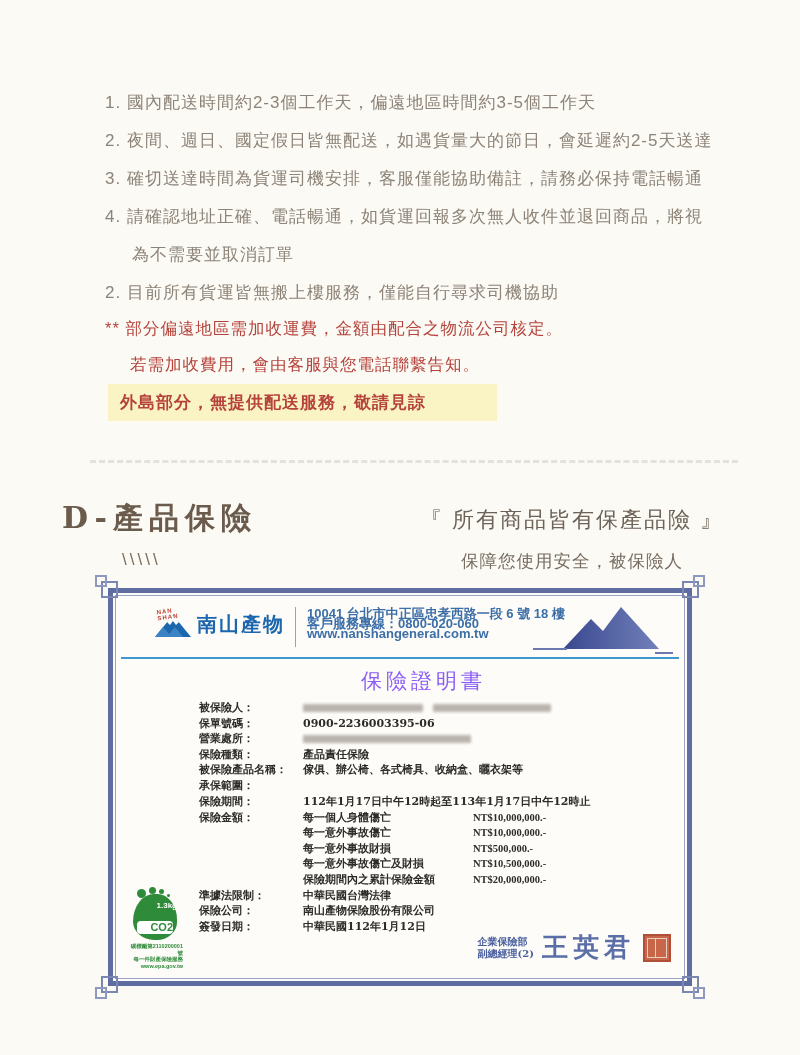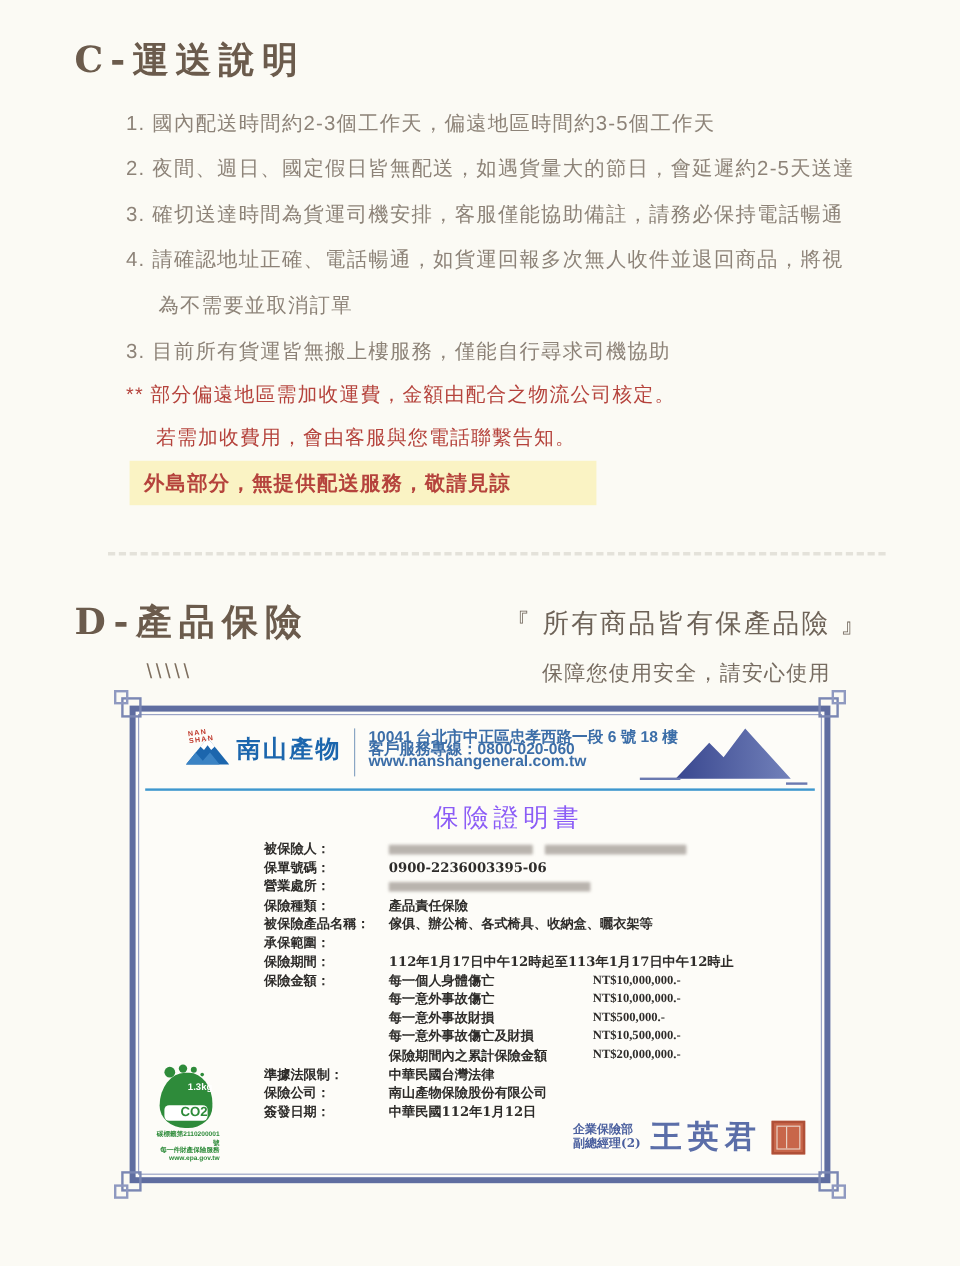--- a/index.html
+++ b/index.html
@@ -55,21 +55,21 @@
   .logo-sep{position:absolute;left:182px;top:14px;width:1px;height:40px;background:#8aa6c4;}
   .cert-contact{position:absolute;left:194px;top:16px;font-size:13px;line-height:10px;color:#3c6ea8;
                 font-weight:bold;font-family:"Liberation Sans",sans-serif;}
   .mt-right{position:absolute;right:14px;top:6px;}
   .hdr-line{position:absolute;left:8px;right:8px;top:64px;height:2px;background:#3e97ce;}
   .cert-title{position:absolute;left:0;right:0;top:74px;text-align:center;font-size:21px;
               letter-spacing:4px;color:#8b5cf6;padding-left:47px;}
 
   
   .cert-body{position:absolute;left:86px;top:108px;width:460px;font-size:11px;font-weight:bold;}
-  .frow{display:flex;margin-bottom:2.5px;line-height:13px;margin-left:21px;}
+  .frow{display:flex;margin-bottom:2.5px;line-height:13px;}
   .flabel{flex:0 0 104px;}
   .fvalue{flex:1;}
   .redact{display:inline-block;height:8px;background:#b9b4ae;filter:blur(1.5px);border-radius:1px;
           vertical-align:middle;margin-right:10px;}
   .coverage-text{flex:1;line-height:13px;text-align:justify;}
   .amt-item{flex:0 0 170px;}
   .amt-val{flex:1;font-family:Liberation Serif, serif;font-size:10.5px;}
 
   
   .co2{position:absolute;left:14px;bottom:12px;width:56px;text-align:right;
@@ -89,46 +89,45 @@
   .sig-name{font-size:26px;letter-spacing:5px;color:#5b6ea8;font-weight:bold;}
   .seal{width:24px;height:24px;border:2px solid #b05038;background:#c8664a;position:relative;}
   .seal::before{content:"";position:absolute;inset:2px;border:1px solid #e8cfc2;}
   .seal::after{content:"";position:absolute;left:10px;top:3px;bottom:3px;width:1px;background:#e8cfc2;}
 </style>
 </head>
 <body>
 
 <div class="page">
 
-  <div class="sec-title" id="title-c">C-運送說明</div>
 
   <div class="ship-list">
     <div>1. 國內配送時間約2-3個工作天，偏遠地區時間約3-5個工作天</div>
     <div>2. 夜間、週日、國定假日皆無配送，如遇貨量大的節日，會延遲約2-5天送達</div>
     <div>3. 確切送達時間為貨運司機安排，客服僅能協助備註，請務必保持電話暢通</div>
     <div>
       <span>4. 請確認地址正確、電話暢通，如貨運回報多次無人收件並退回商品，將視</span>
       <span class="ship-cont">為不需要並取消訂單</span>
     </div>
-    <div>3. 目前所有貨運皆無搬上樓服務，僅能自行尋求司機協助</div>
+    <div>2. 目前所有貨運皆無搬上樓服務，僅能自行尋求司機協助</div>
   </div>
 
   <div class="note" id="note1">** 部分偏遠地區需加收運費，金額由配合之物流公司核定。</div>
   <div class="note" id="note2">若需加收費用，會由客服與您電話聯繫告知。</div>
   <div class="highlight-box">
     <span>外島部分，無提供配送服務，敬請見諒</span>
   </div>
 
   <div class="divider"></div>
 
   <div class="sec-title" id="title-d">D-產品保險</div>
   <div class="slashes">\\\\\</div>
   <div class="d-quote">
     <span class="q1">『 所有商品皆有保產品險 』</span>
-    <span class="q2">保障您使用安全，請安心使用</span>
+    <span class="q2">保障您使用安全，被保險人</span>
   </div>
 
   <div class="cert">
     <div class="corner c-tl"></div>
     <div class="corner c-tr"></div>
     <div class="corner c-bl"></div>
     <div class="corner c-br"></div>
 
     <div class="cert-logo">
       <div class="logo-mt">

